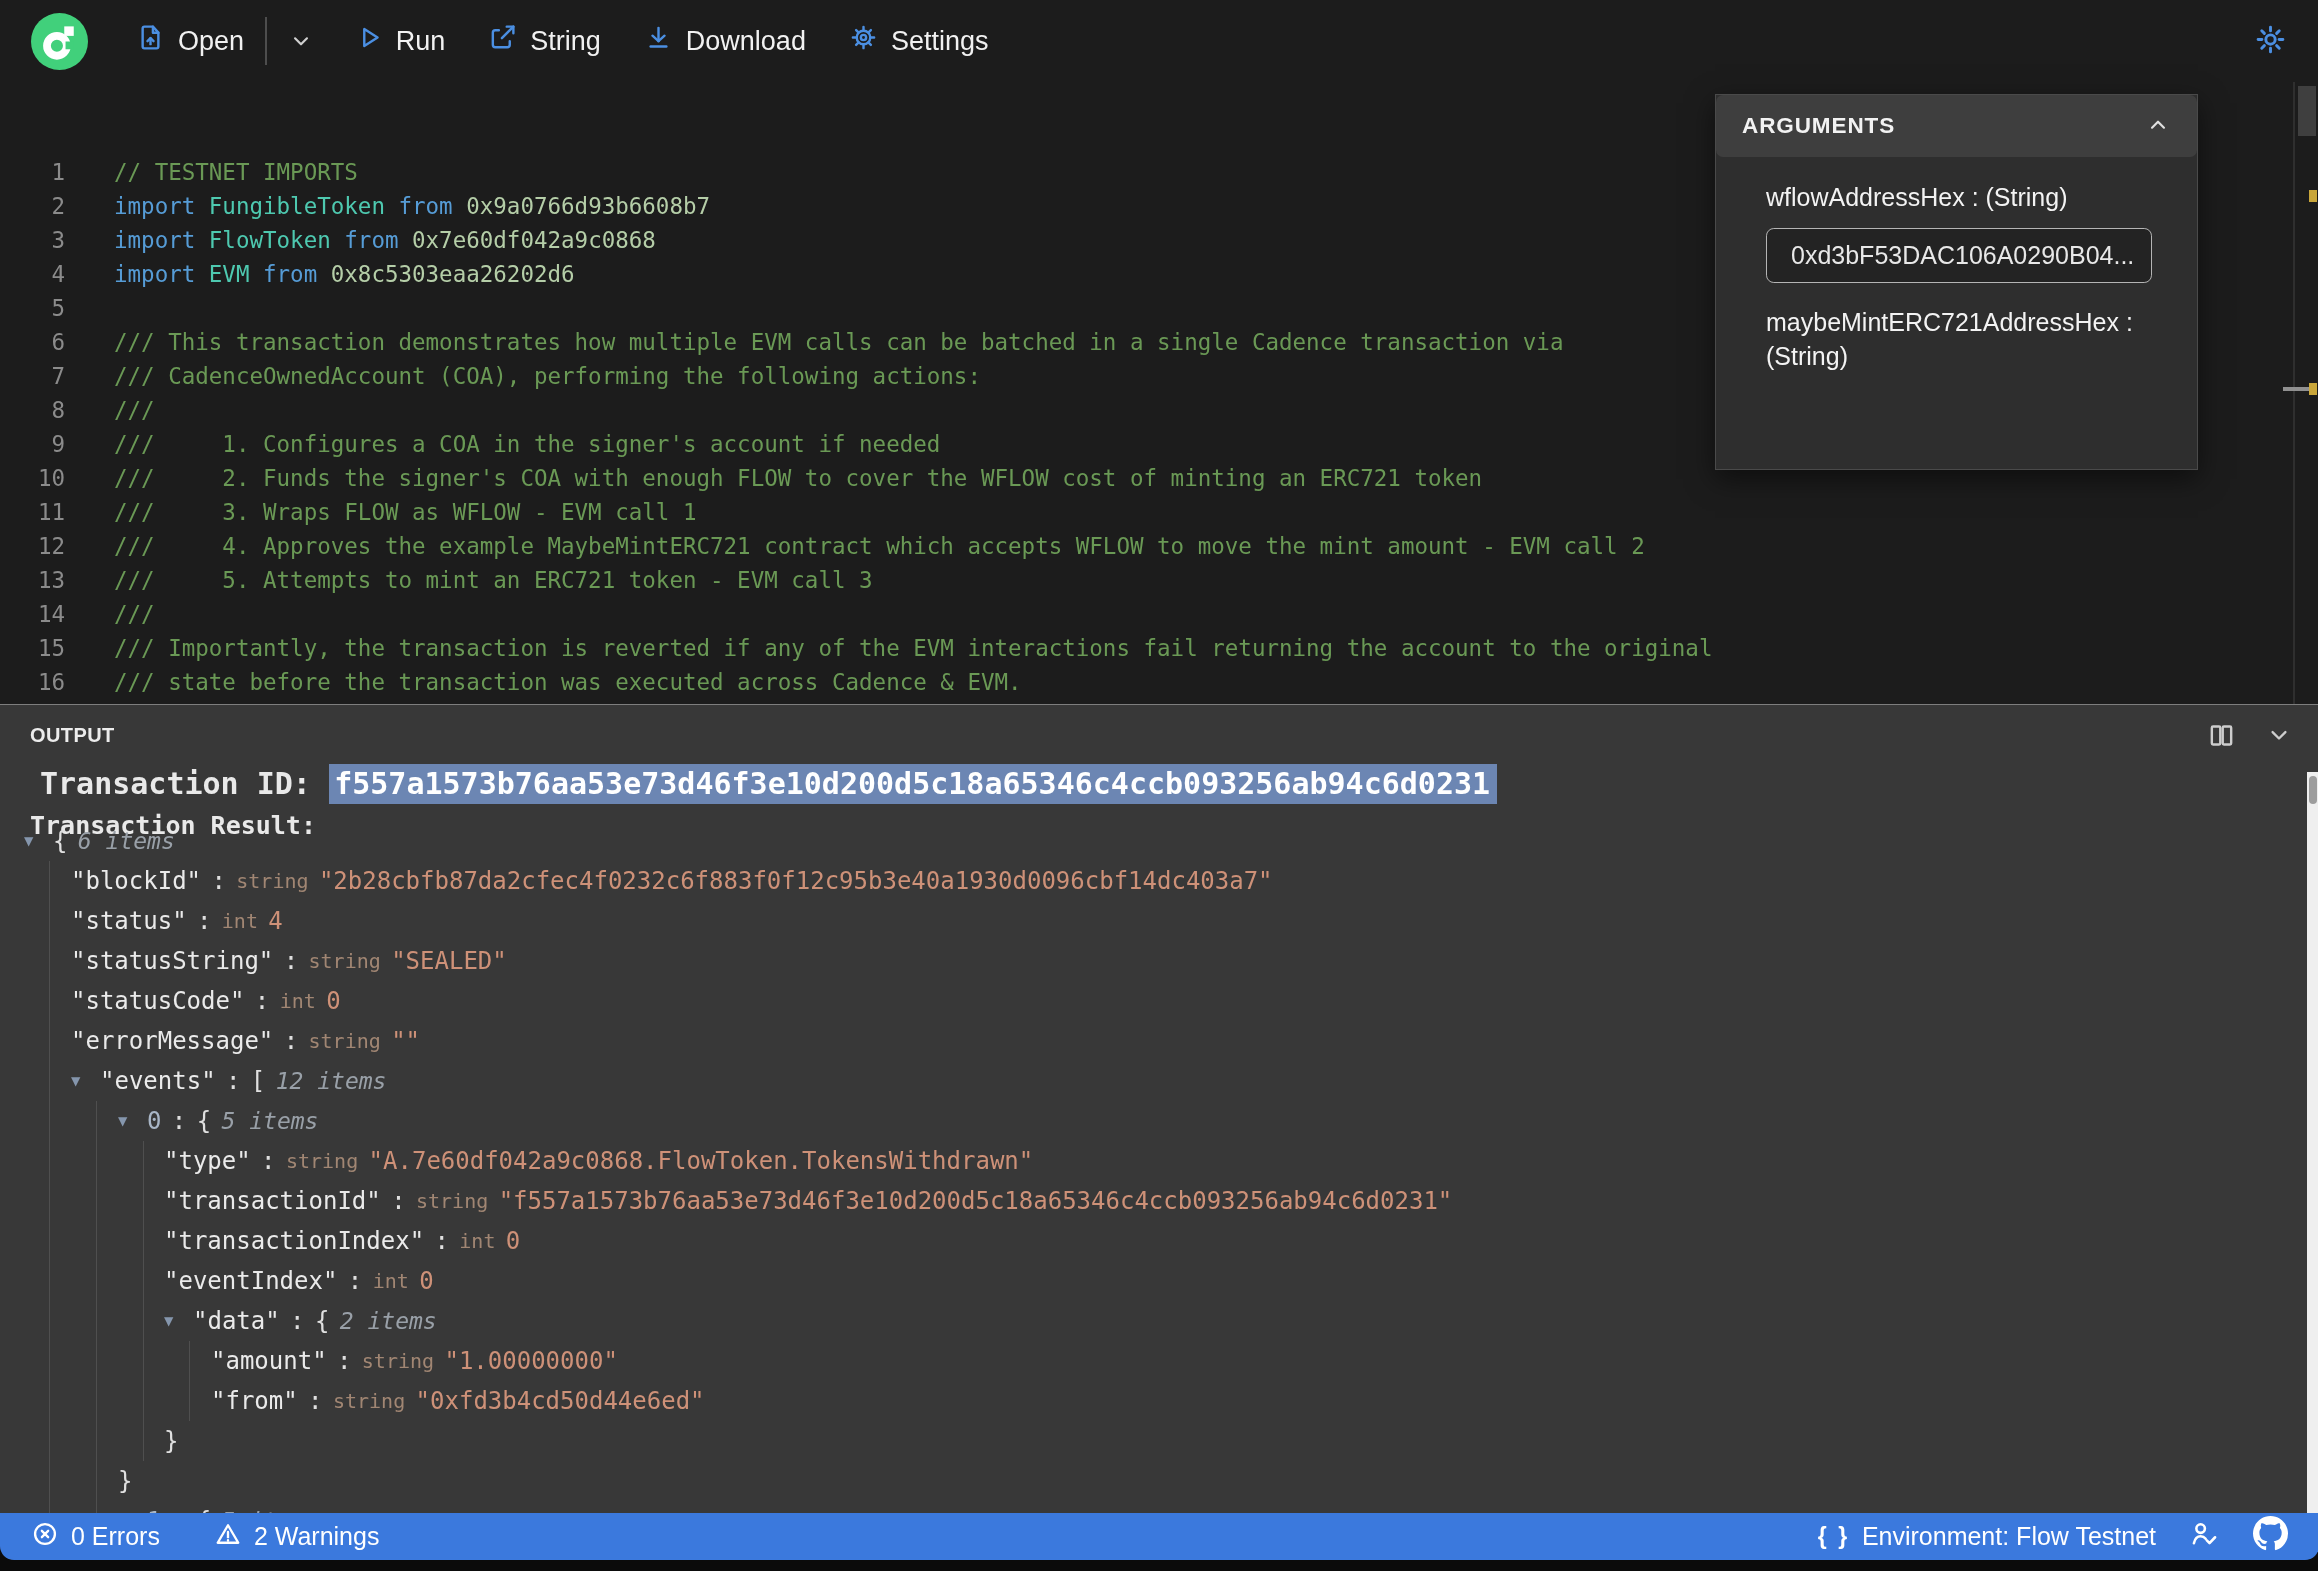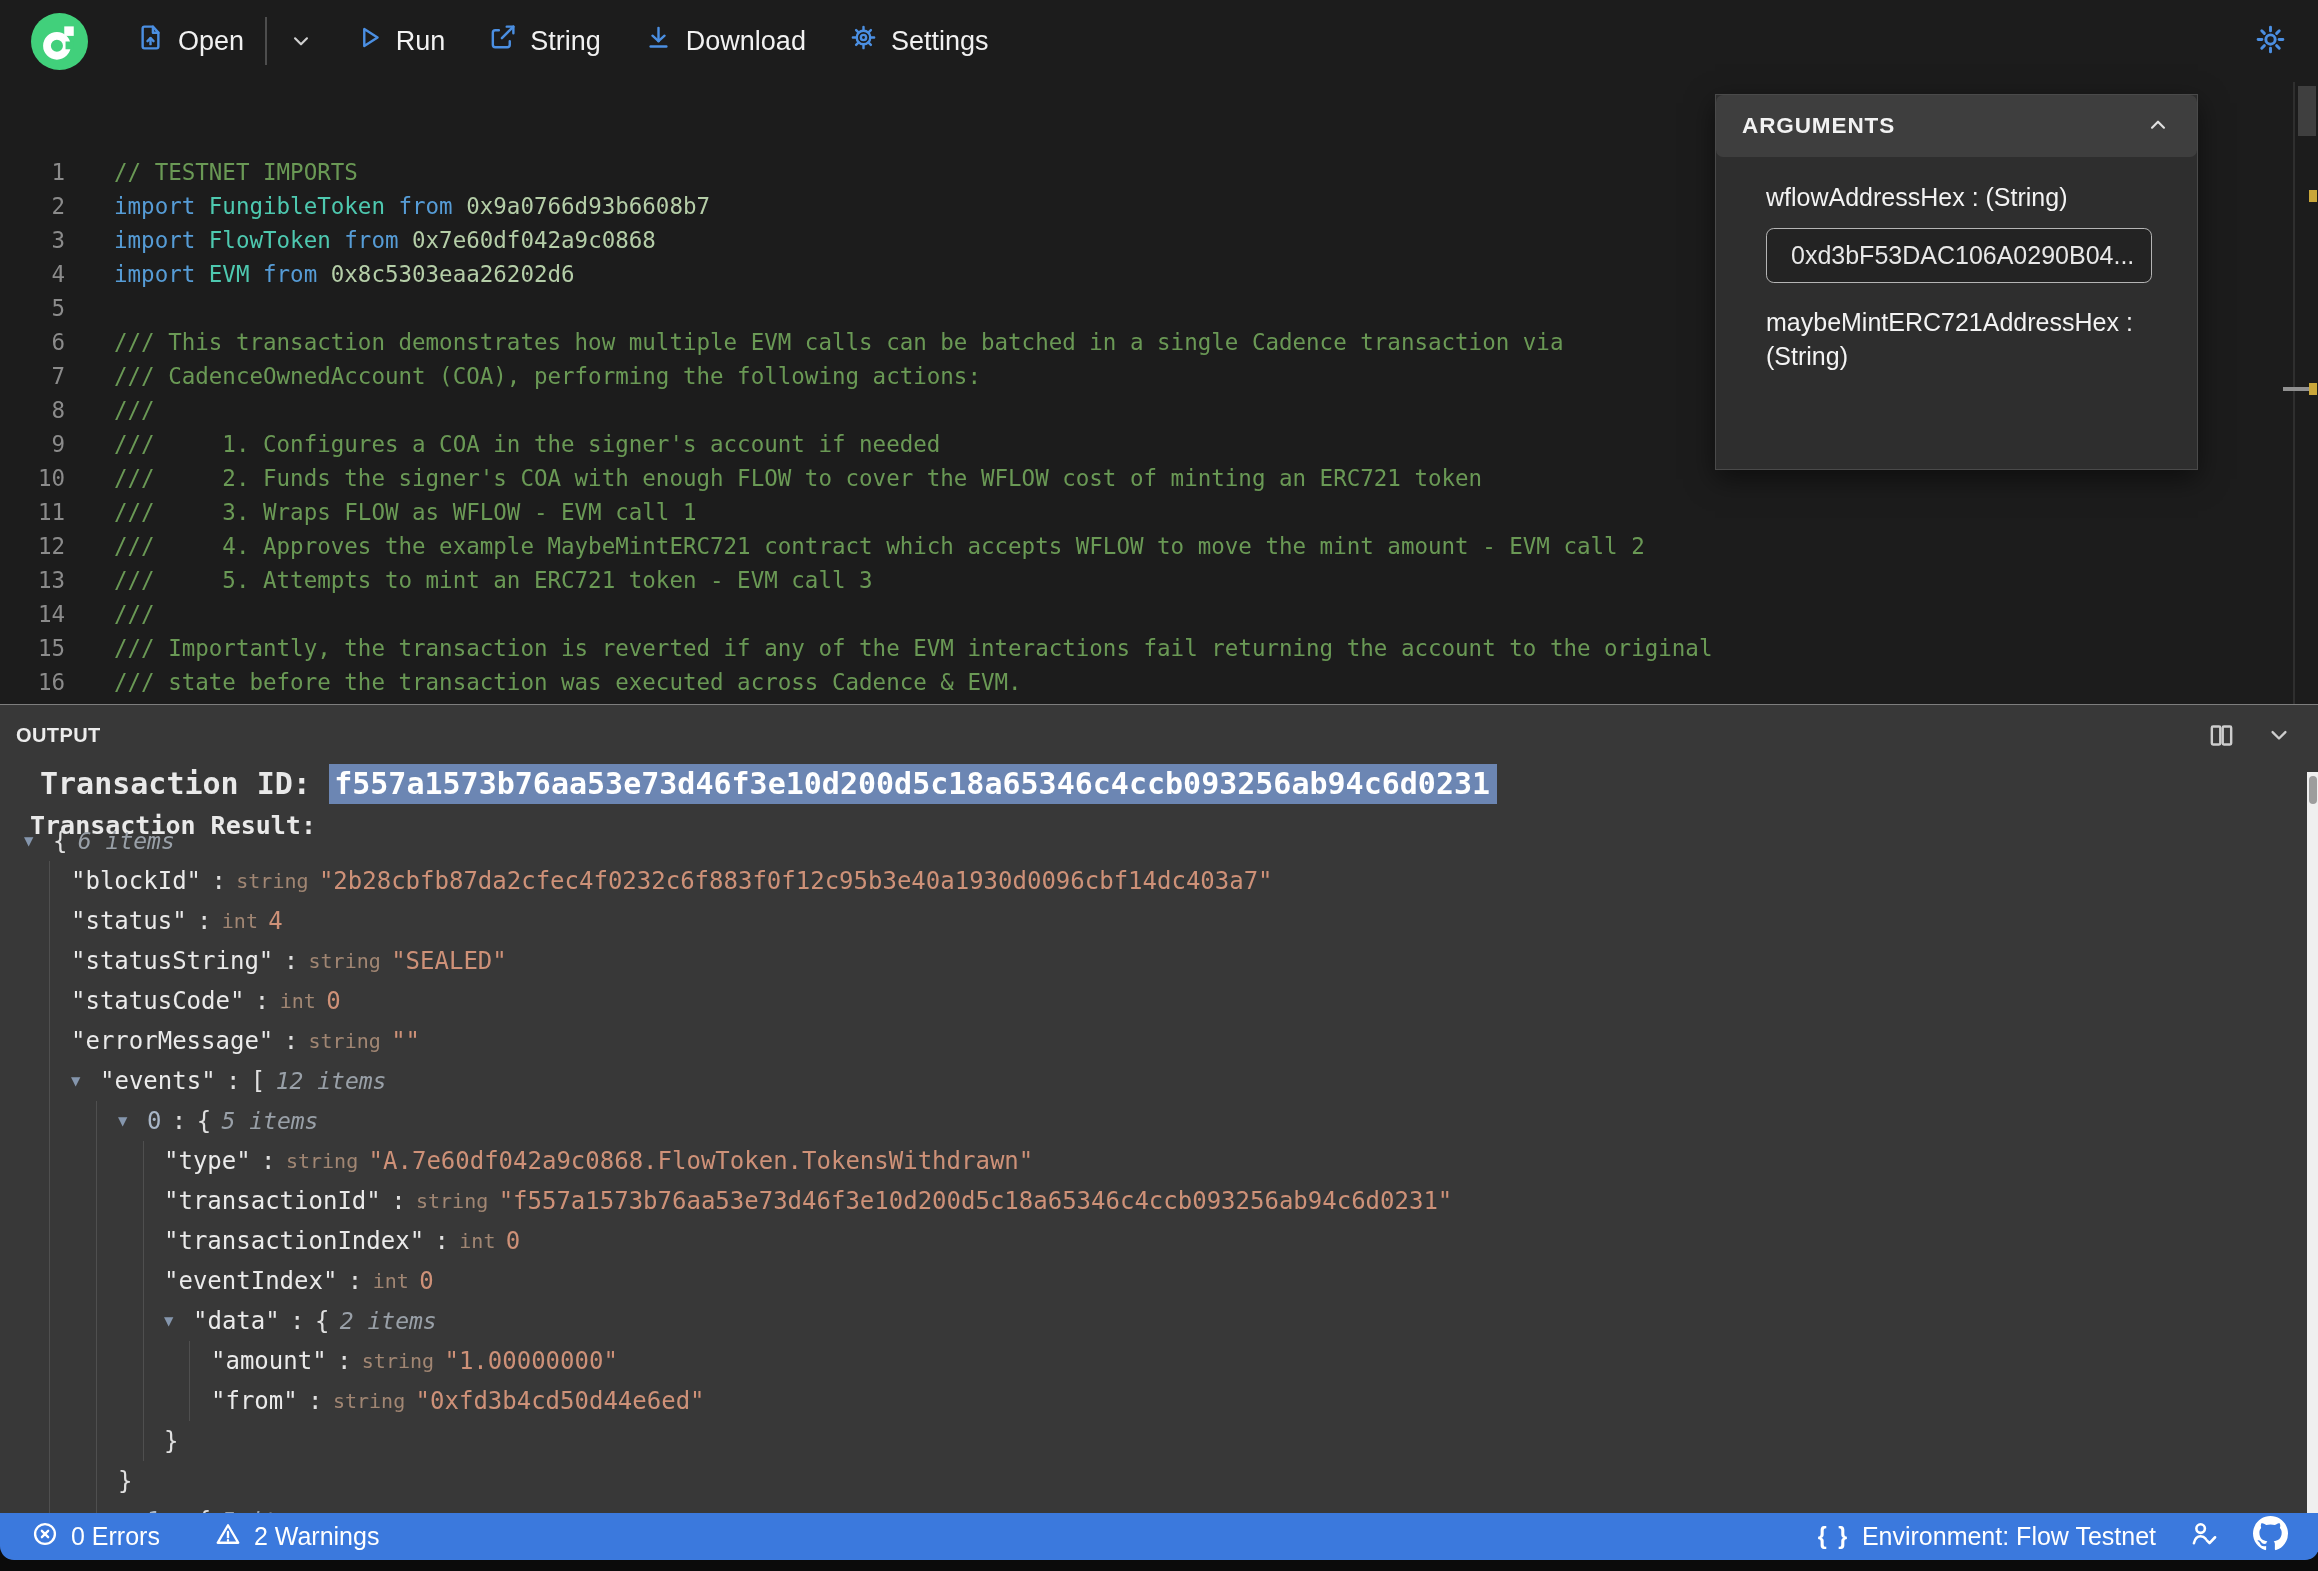--- a/index.html
+++ b/index.html
@@ -41,21 +41,21 @@
   .args-header{height:62px;background:#3e3e3e;display:flex;align-items:center;justify-content:space-between;padding:0 26px;border-radius:7px;}
   .args-title{font-size:22.5px;font-weight:bold;color:#f2f2f2;letter-spacing:0.9px;}
   .args-body{padding:22.5px 47px 0 50px;}
   .arg-label{font-size:25px;color:#f3f3f3;line-height:34px;margin-bottom:14px;width:386px;}
   .arg-input{width:386px;height:55px;box-sizing:border-box;border:1.7px solid #b5b5b5;border-radius:7.8px;background:#232323;
     color:#e8e8e8;font-size:25px;line-height:52px;padding-left:24px;margin-bottom:22.5px;overflow:hidden;white-space:nowrap;}
   
   .output{position:absolute;top:704px;left:0;width:2319px;height:821px;background:var(--output-bg,#383838);
     border-top:1.7px solid #7e7e7e;box-sizing:border-box;overflow:hidden;
     font-family:"DejaVu Sans Mono",monospace;color:#e9e9e9;}
-  .output-title{position:absolute;top:19px;left:16px;font-family:"Liberation Sans",sans-serif;font-size:20px;font-weight:bold;letter-spacing:0.4px;color:#ececec;}
+  .output-title{position:absolute;top:19px;left:30px;font-family:"Liberation Sans",sans-serif;font-size:20px;font-weight:bold;letter-spacing:0.4px;color:#ececec;}
   .out-icons{position:absolute;top:15.6px;right:26px;display:flex;gap:29px;align-items:center;}
   .out-icons svg{stroke:#cdcdcd;}
   .tx-line{position:absolute;top:61px;left:40px;font-size:30px;font-weight:bold;white-space:nowrap;}
   .tx-sel{background:var(--selection-blue,#6c86b3);color:#fff;padding:1.7px 7px 2.6px 5.2px;}
   .tx-result{position:absolute;top:106px;left:30px;font-size:25px;font-weight:bold;}
   .o-rows{position:absolute;top:116px;left:0;right:17.3px;}
   .o-row{position:relative;height:40px;display:flex;align-items:center;white-space:nowrap;font-size:24px;}
   .guide{position:absolute;top:0;bottom:0;width:0.9px;background:#4f4f4f;}
   .s-tri{width:29px;flex:none;font-size:15.6px;color:#8596ad;}
   .s-key{color:#eaeaea;margin-right:10.4px;}

